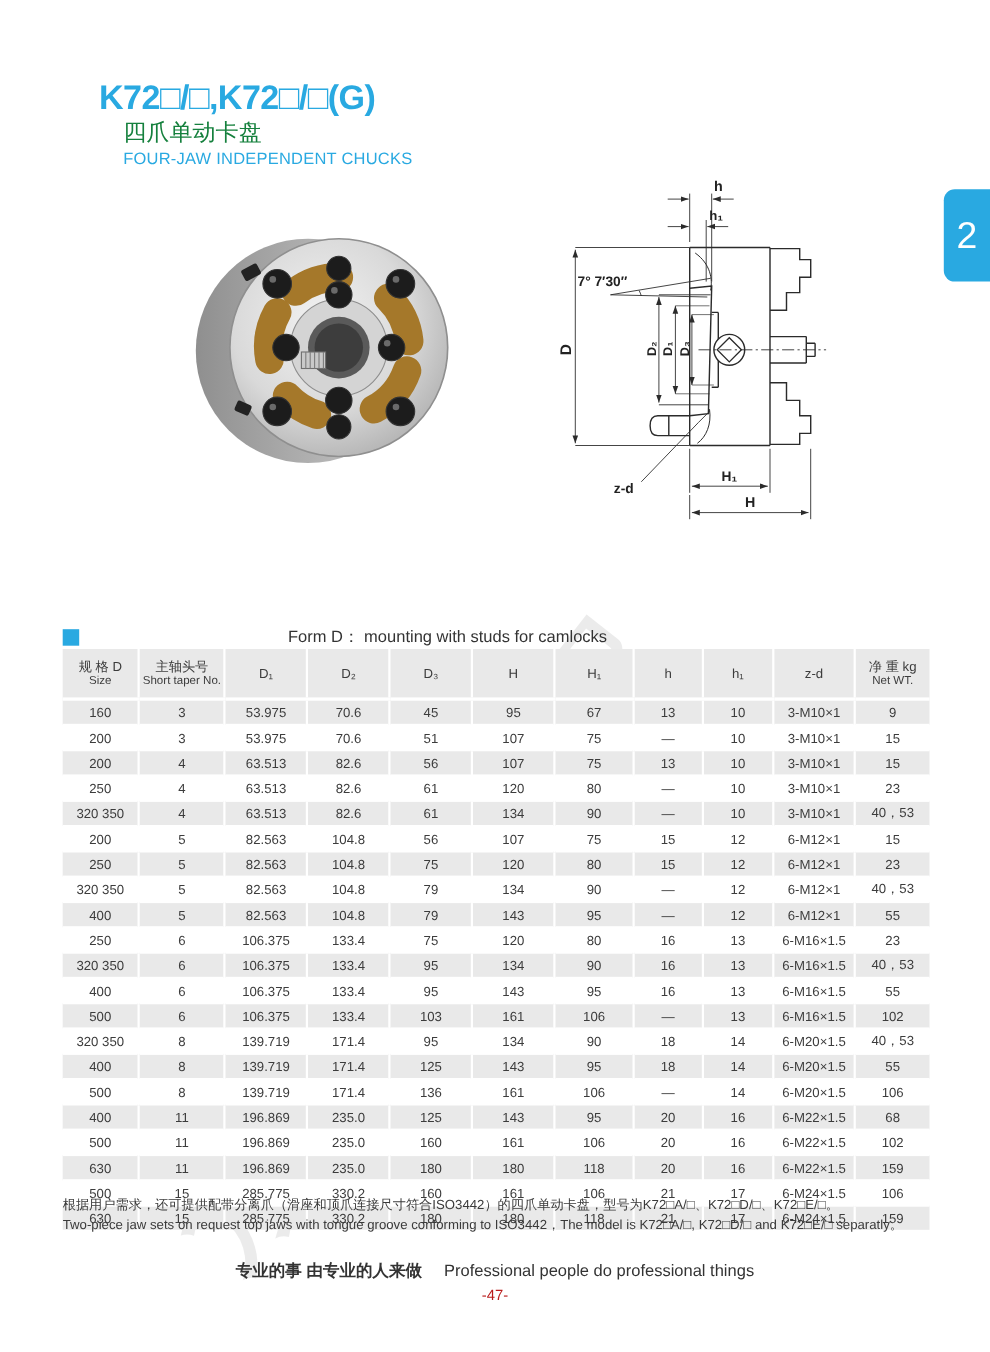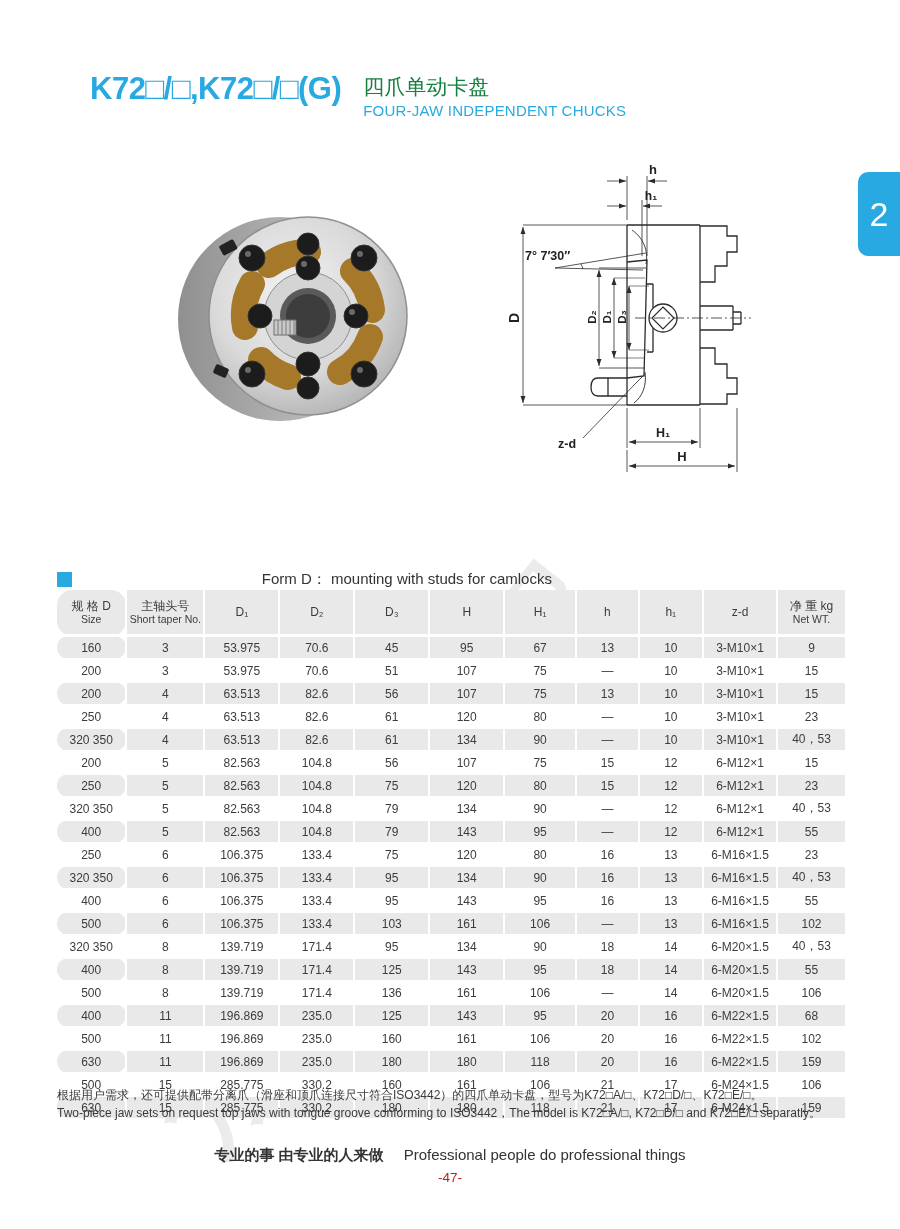--- a/index.html
+++ b/index.html
@@ -5,21 +5,21 @@
   html,body{margin:0;padding:0;background:#ffffff;}
   body{font-family:"Liberation Sans","DejaVu Sans",sans-serif;color:#3c3c3c;}
   #page{position:relative;width:900px;height:1229px;background:#fff;overflow:hidden;}
 
   
   .watermark{position:absolute;left:170px;top:1030px;transform:rotate(-52deg);transform-origin:0 50%;
     font-size:150px;letter-spacing:28px;white-space:nowrap;color:rgba(130,130,130,0.16);
     font-family:"DejaVu Serif",serif;pointer-events:none;z-index:1;}
 
   
-  .title-wrap{position:absolute;left:90px;top:72px;z-index:3;display:flex;align-items:flex-start;}
+  .title-wrap{position:absolute;left:90px;top:72px;z-index:3;display:flex;align-items:flex-start;flex-direction:column;}
   .title-model{font-size:31px;font-weight:bold;color:#29a9e1;letter-spacing:-0.5px;line-height:1.1;}
   .title-right{margin-left:22px;padding-top:2px;}
   .title-cn{font-size:21px;font-weight:normal;color:#15803d;line-height:1.2;}
   .title-en{font-size:15px;color:#29a9e1;margin-top:3px;letter-spacing:0.2px;}
 
   
   .side-tab{position:absolute;right:0;top:172px;width:42px;height:84px;background:#29a9e1;
     border-radius:10px 0 0 10px;display:flex;align-items:center;justify-content:center;z-index:3;}
   .side-tab span{color:#fff;font-size:34px;line-height:1;}
 
@@ -31,21 +31,21 @@
   
   .section-heading{position:absolute;left:57px;top:550px;display:flex;align-items:center;z-index:3;}
   .blue-square{width:15px;height:15px;background:#29a9e1;margin-right:14px;}
   .heading-cn{font-size:15px;color:#333;margin-top:40px;}
   .heading-en{font-size:15px;color:#333;}
 
   
   .table-wrap{position:absolute;left:57px;top:590px;width:788px;z-index:3;}
   table{border-collapse:collapse;table-layout:fixed;width:100%;}
   th,td{padding:0;border-left:2px solid #fff;text-align:center;vertical-align:middle;}
-  th:first-child,td:first-child{border-left:none;border-radius:15px;}
+  th:first-child,td:first-child{border-left:none;}
   thead th{background:#e9e9e9;height:44px;border-bottom:3px solid #fff;font-weight:normal;}
   .h-cn{font-size:12px;color:#3c3c3c;line-height:14px;}
   .h-en{font-size:10.5px;color:#3c3c3c;line-height:13px;}
   tbody td{height:21px;font-size:12px;color:#3c3c3c;}
   tbody tr{border-top:2px solid #fff;}
   tbody tr:nth-child(odd){background:#e9e9e9;}
   tbody tr:nth-child(even){background:#ffffff;}
   th:nth-child(1){width:8.9%;} th:nth-child(2){width:9.9%;}
   th:nth-child(3){width:9.5%;} th:nth-child(4){width:9.5%;}
   th:nth-child(5){width:9.5%;} th:nth-child(6){width:9.5%;}

